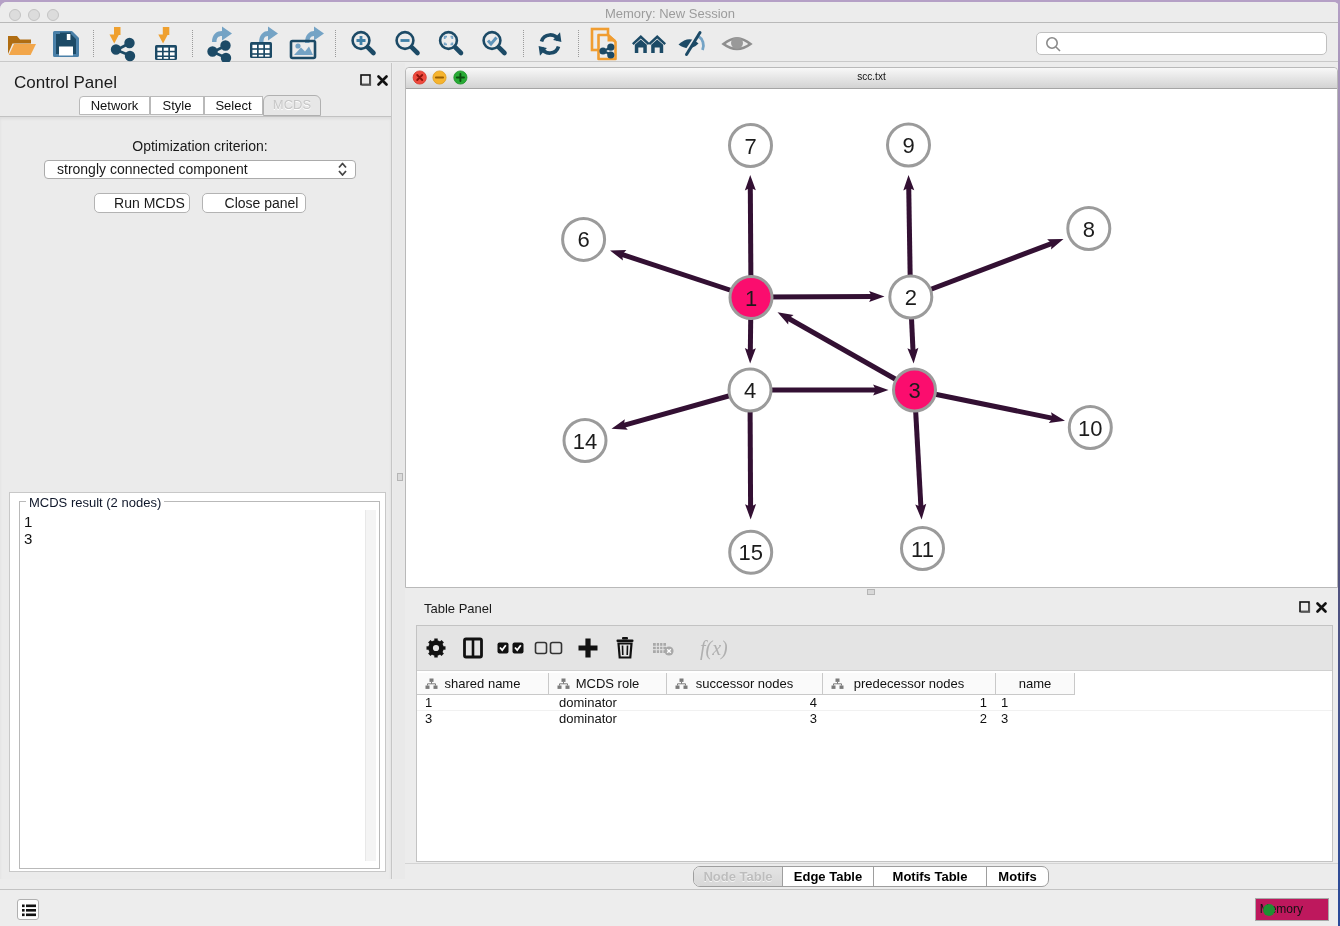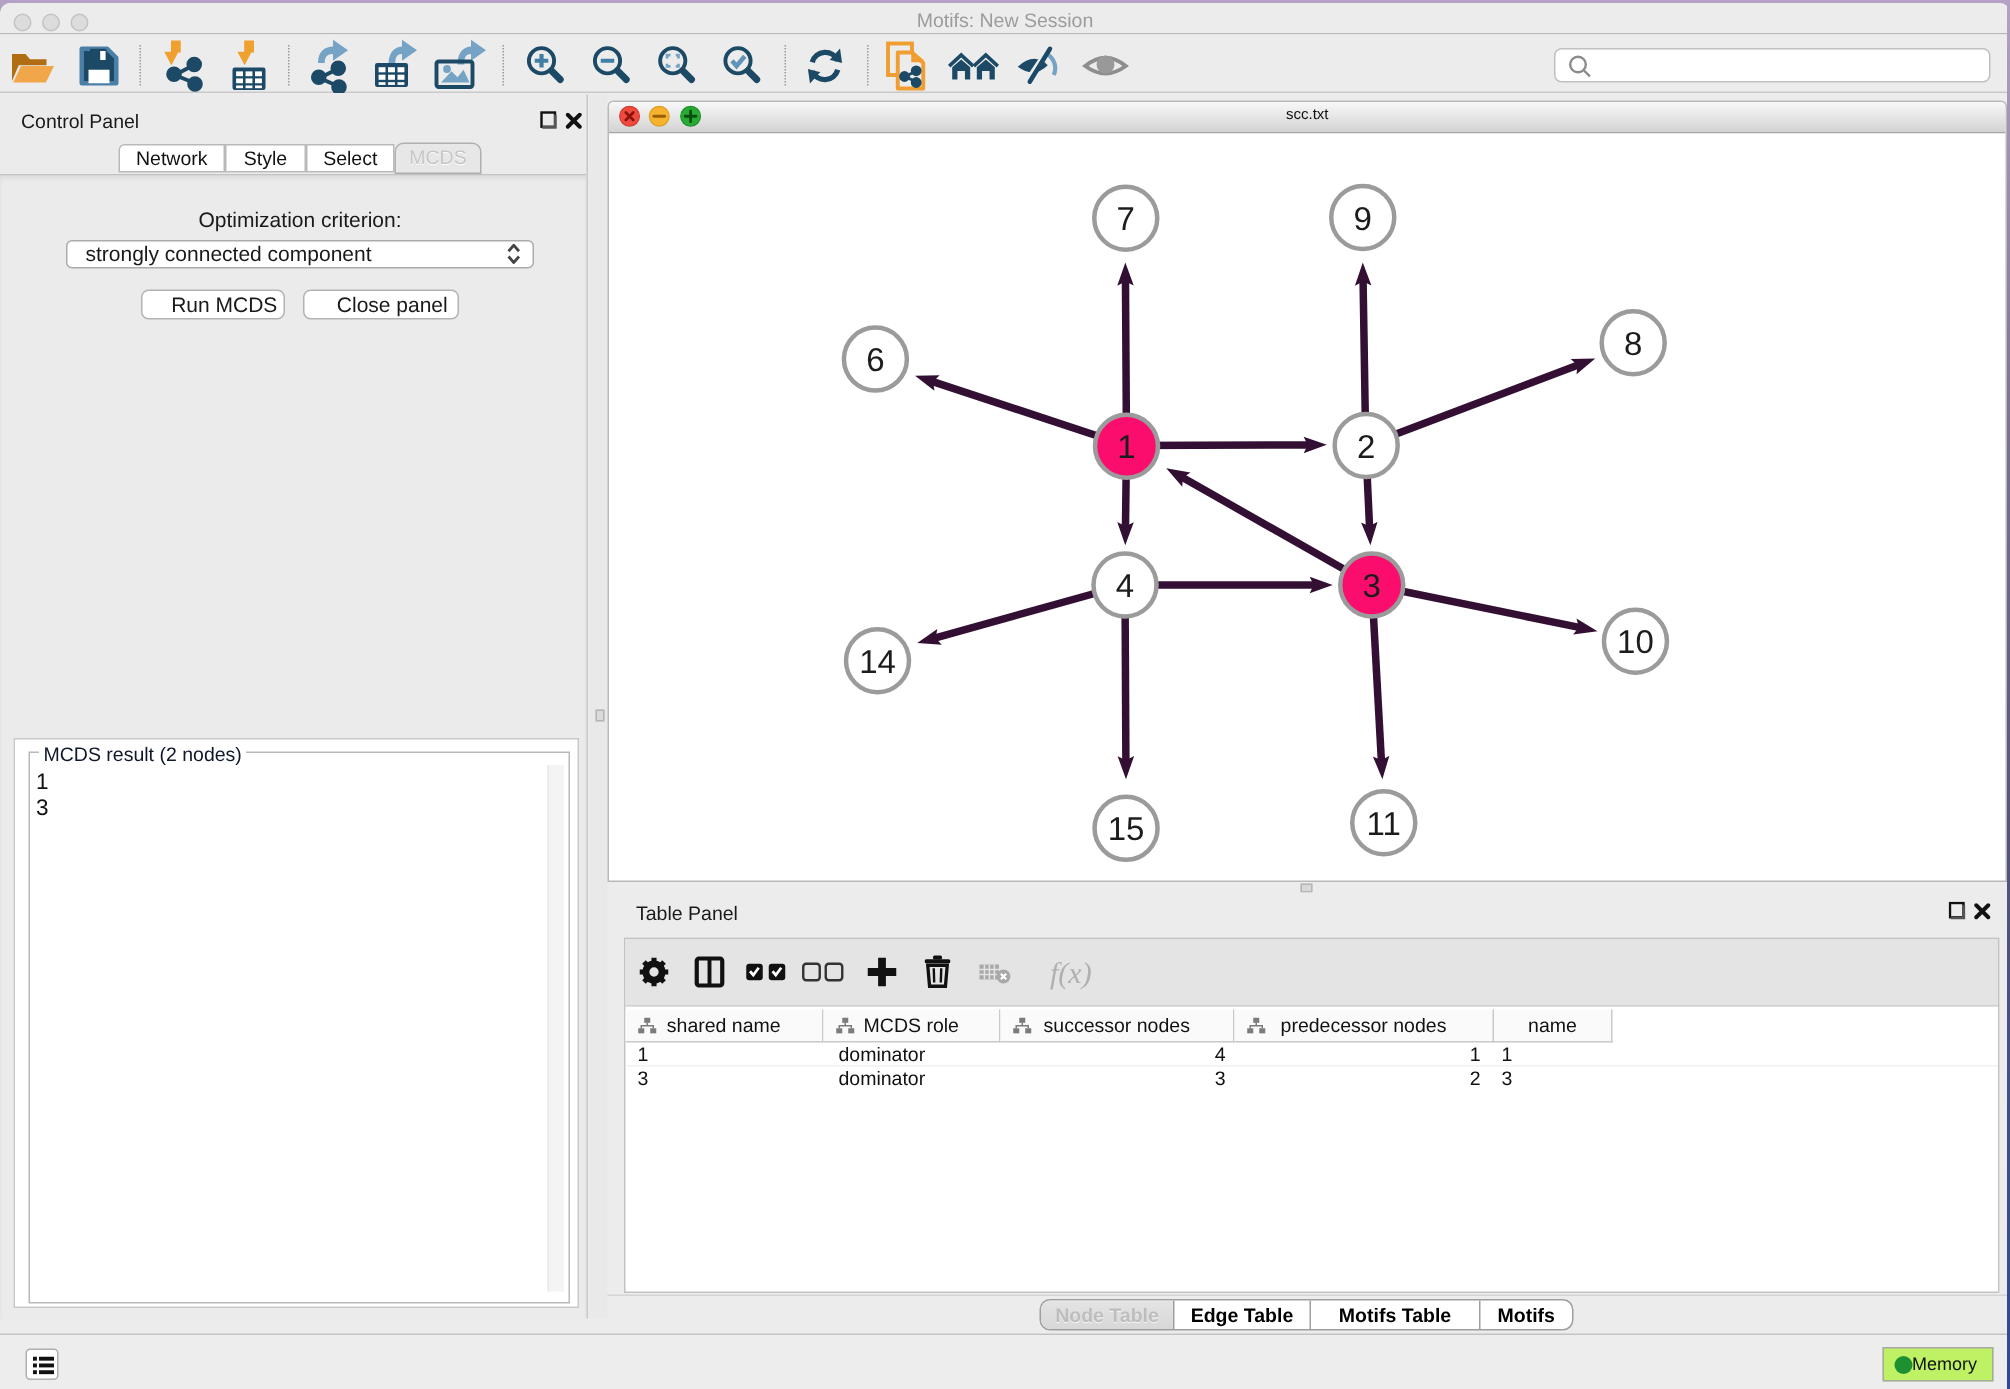--- a/index.html
+++ b/index.html
@@ -20,21 +20,21 @@
   
   #toolbar { position:absolute; left:0; top:23px; width:1340px; height:39px;
              background:#ececec; border-bottom:1px solid #c9c9c9; }
   .tsep { position:absolute; top:7px; height:27px; width:0;
           border-left:1px dotted #9a9a9a; }
   #search { position:absolute; left:1036px; top:9px; width:291px; height:23px;
             background:#fff; border:1px solid #c0c0c0; border-radius:5px; }
   
   #cpanel { position:absolute; left:0; top:63px; width:392px; height:816px;
             background:#ebebeb; border-right:1px solid #c6c6c6; }
-  #cphead { position:absolute; left:14px; top:10px; font-size:13px; color:#1a1a1a; }
+  #cphead { position:absolute; left:14px; top:10px; font-size:17px; color:#1a1a1a; }
   .tabrow { position:absolute; top:33px; height:20px; font-size:13px; }
   .tab { position:absolute; top:0; height:19px; background:#fff; border:1px solid #b9b9b9;
          color:#111; text-align:center; line-height:18px; }
   .tabsel { background:#e7e7e7; color:#c6c6c6; text-shadow:0 1px 0 #fff;
             border-radius:6px 6px 0 0; border:1px solid #b0b0b0; }
   .cpline { position:absolute; top:116px; width:1px; height:377px; background:#d9d9d9; }
   #cpbody { position:absolute; left:0px; top:53px; width:391px; height:763px;
             background:#ebebeb; border-top:1px solid #c2c2c2;
             box-shadow: inset 0 2px 3px rgba(0,0,0,0.06); }
   #optlabel { position:absolute; left:0; top:21px; width:400px; text-align:center;
@@ -85,22 +85,22 @@
   .btab { height:21px; line-height:20px; text-align:center; border-right:1px solid #9e9e9e; }
   .btab:last-child { border-right:none; }
   .btabsel { background:linear-gradient(#e4e4e4,#d6d6d6); color:#bdbdbd; text-shadow:0 1px 0 #f6f6f6; }
   #tabline { position:absolute; left:0; top:268px; width:933px; height:1px; background:#d4d4d4; }
   
   #statusbar { position:absolute; left:0; top:889px; width:1340px; height:37px;
                background:#ededed; border-top:1px solid #c3c3c3; }
   #listbtn { position:absolute; left:17px; top:9px; width:22px; height:21px;
              background:#fdfdfd; border:1px solid #b0b0b0; border-radius:3px; }
   #membtn { position:absolute; left:1255px; top:8px; width:74px; height:23px;
-            background:#bef264; border:1px solid #a8a8a8; font-size:12px; color:#111;
-            line-height:21px; text-align:right; padding-right:10px; }
+            background:#be185d; border:1px solid #a8a8a8; font-size:12px; color:#111;
+            line-height:21px; text-align:right; padding-right:25px; }
   #memdot { position:absolute; left:7px; top:5px; width:12px; height:12px;
             border-radius:50%; background:#1f9032; }
 </style>
 </head>
 <body>
 <svg width="0" height="0" style="position:absolute">
   <defs>
     <g id="ocg">
       <rect x="4.5" y="0.5" width="4" height="3.4" fill="#7b7b7b"></rect>
       <rect x="0.5" y="7.5" width="4" height="3.4" fill="#7b7b7b"></rect>
@@ -114,21 +114,21 @@
     <g id="closex">
       <path d="M1.5,1.5 L9.5,9.5 M9.5,1.5 L1.5,9.5" stroke="#111" stroke-width="2.6" stroke-linecap="round"></path>
     </g>
   </defs>
 </svg>
 <div id="win"></div>
 <div id="titlebar">
   <div class="tl" style="left:9px;"></div>
   <div class="tl" style="left:28px;"></div>
   <div class="tl" style="left:47px;"></div>
-  <div id="wtitle">Motifs: New Session</div>
+  <div id="wtitle">Memory: New Session</div>
 </div>
 <div id="toolbar">
   <div class="tsep" style="left:93px"></div>
   <div class="tsep" style="left:192px"></div>
   <div class="tsep" style="left:335px"></div>
   <div class="tsep" style="left:523px"></div>
   <div class="tsep" style="left:578px"></div>
   <svg id="icons" style="position:absolute;left:0;top:0;" width="1340" height="39">
 
     <g transform="translate(22,22)">

